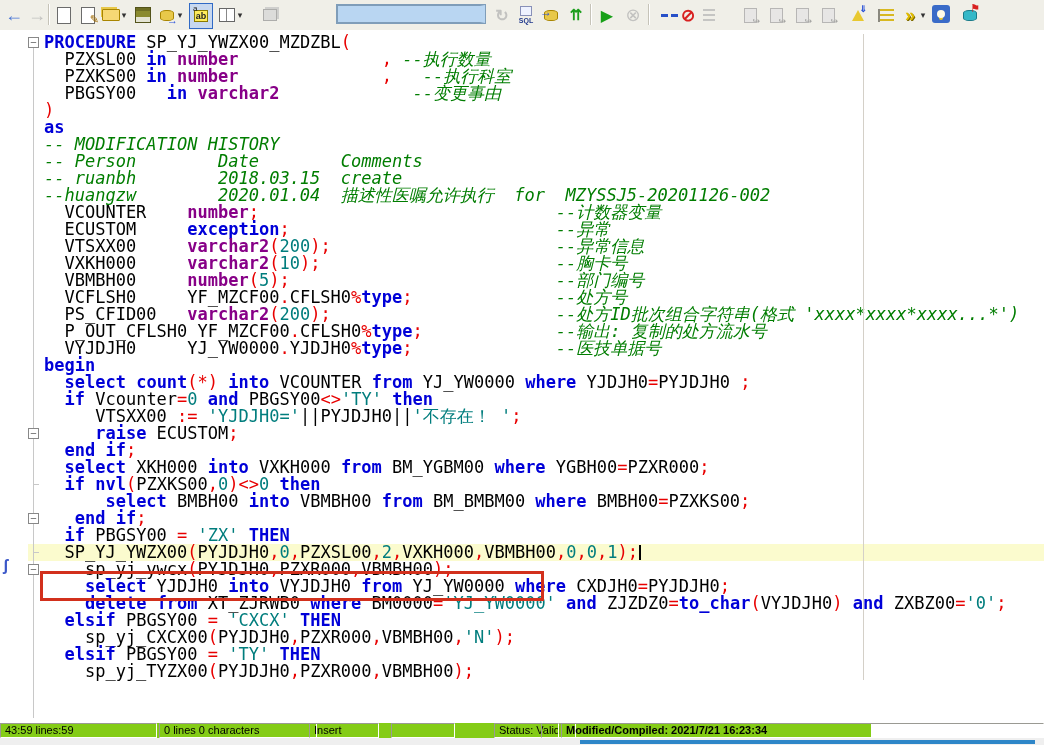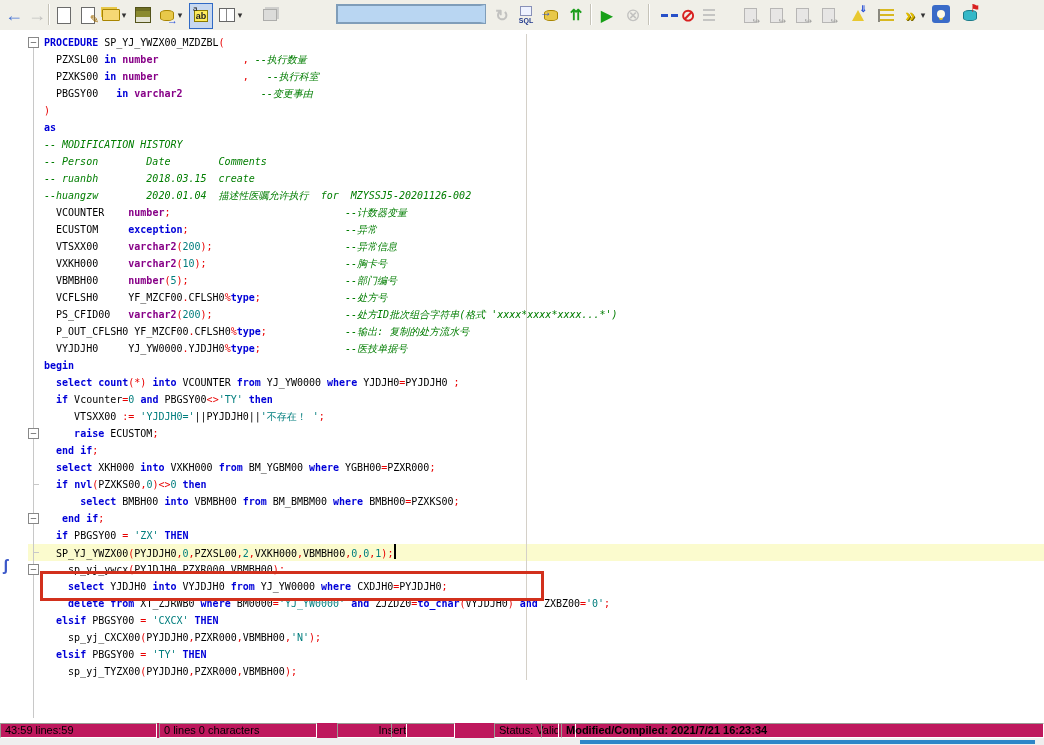--- a/index.html
+++ b/index.html
@@ -59,41 +59,41 @@
   .i-hint-icon::before{content:"";width:8px;height:8px;border-radius:50%;background:#fffbe8;box-shadow:0 4px 0 -2px #e8c830;}
   .i-db-flag-icon::before{content:"";width:12px;height:9px;background:#35b8c8;border:1px solid #1a7a88;border-radius:6px/3px;}
   .i-db-flag-icon::after{content:"⚑";position:absolute;top:-1px;right:1px;color:#d82020;font-size:11px;}
   .ddown{width:12px !important;font-size:9px;color:#333;}
   #combo{position:absolute;left:337px;top:5px;width:148px;height:18px;background:#B9D6F2;
          border:1px solid #7F9DB9;border-right:5px solid #B9D6F2;outline:1px solid #7F9DB9;
          font-size:11px;padding:1px 3px;box-sizing:border-box;}
   
   #editor{position:absolute;left:0;top:30px;width:1044px;height:692px;background:#fff;overflow:hidden;}
   #lines{position:absolute;left:28px;top:4px;right:0;font-family:"DejaVu Sans Mono","Liberation Mono",monospace;
-         font-size:10px;line-height:17px;}
+         font-size:17px;line-height:17px;}
   .codeline{height:17px;white-space:pre;padding-left:16px;}
   .hl{background:#FBFBCE;}
   .sk{color:#0000D8;font-weight:bold;}
   .sd{color:#870087;font-weight:bold;}
   .sc{color:#007D00;font-style:italic;}
   .ss{color:#007D7D;}
   .sy{color:#E80000;}
   .si{color:#000;}
   .caret{display:inline-block;width:2px;height:15px;background:#000;vertical-align:-2px;margin-left:1px;}
   #marginline{position:absolute;top:0;bottom:0;width:1px;background:#D4D0C8;
               left:calc(16px + 80ch);}
   .foldbox{position:absolute;left:28px;width:11px;height:11px;background:#fff;border:1px solid #888;
            box-sizing:border-box;font:9px/8px "DejaVu Sans Mono",monospace;text-align:center;color:#333;z-index:5;}
   #foldline{position:absolute;left:33px;top:18px;height:670px;width:1px;background:#C8C8C8;z-index:4;}
   .foldtick{position:absolute;left:33px;width:6px;height:1px;background:#C8C8C8;z-index:4;}
   #editmark{position:absolute;left:3px;font-size:16px;color:#3a56c8;font-weight:bold;z-index:5;}
   #redbox{position:absolute;left:40px;top:541px;width:504px;height:30px;border:3px solid #D2301C;
           box-sizing:border-box;z-index:6;}
   
-  #statusbar{position:absolute;left:0;top:722px;width:1044px;height:15px;background:#be185d;border-top:1px solid #fff;}
+  #statusbar{position:absolute;left:0;top:722px;width:871px;height:15px;background:#84cc16;border-top:1px solid #fff;}
   .sbpanel{position:absolute;top:0;height:13px;border:1px solid;border-color:#9a9a93 #ffffff #ffffff #9a9a93;
            font-size:11px;line-height:13px;padding-left:4px;color:#000;white-space:nowrap;overflow:hidden;}
   .sbbold{font-weight:bold;}
   #bottomstrip{position:absolute;left:0;top:738px;width:1044px;height:7px;background:#EFEFEF;}
   #bottomaccent{position:absolute;left:580px;top:740px;width:455px;height:4px;background:#2E86C8;}
 </style>
 </head>
 <body>
 
 <div id="screen">
@@ -186,21 +186,21 @@
       <div class="foldbox" style="top: 398px;">–</div>
       <div class="foldbox" style="top: 483px;">–</div>
       <div class="foldbox" style="top: 534px;">–</div>
       <div class="foldtick" style="top: 454px;"></div>
       <div class="foldtick" style="top: 522px;"></div>
     </div>
 
   <div id="statusbar">
       <div class="sbpanel" style="left: 0px; width: 151px;">43:59 lines:59</div>
       <div class="sbpanel" style="left: 159px; width: 152px;">0 lines 0 characters</div>
-      <div class="sbpanel" style="left: 337px; width: 64px; text-align: right;">Insert</div>
+      <div class="sbpanel" style="left: 309px; width: 64px;">Insert</div>
       <div class="sbpanel" style="left: 391px; width: 58px;"></div>
       <div class="sbpanel" style="left: 457px; width: 76px; margin-left: 37px;">Status: Valid</div>
       <div class="sbpanel" style="left: 541px; width: 12px;"></div>
       <div class="sbpanel sbbold" style="left: 561px; width: 477px;">Modified/Compiled: 2021/7/21 16:23:34</div>
     </div>
   <div id="bottomstrip"></div>
   <div id="bottomaccent"></div>
 
 </div>
 

